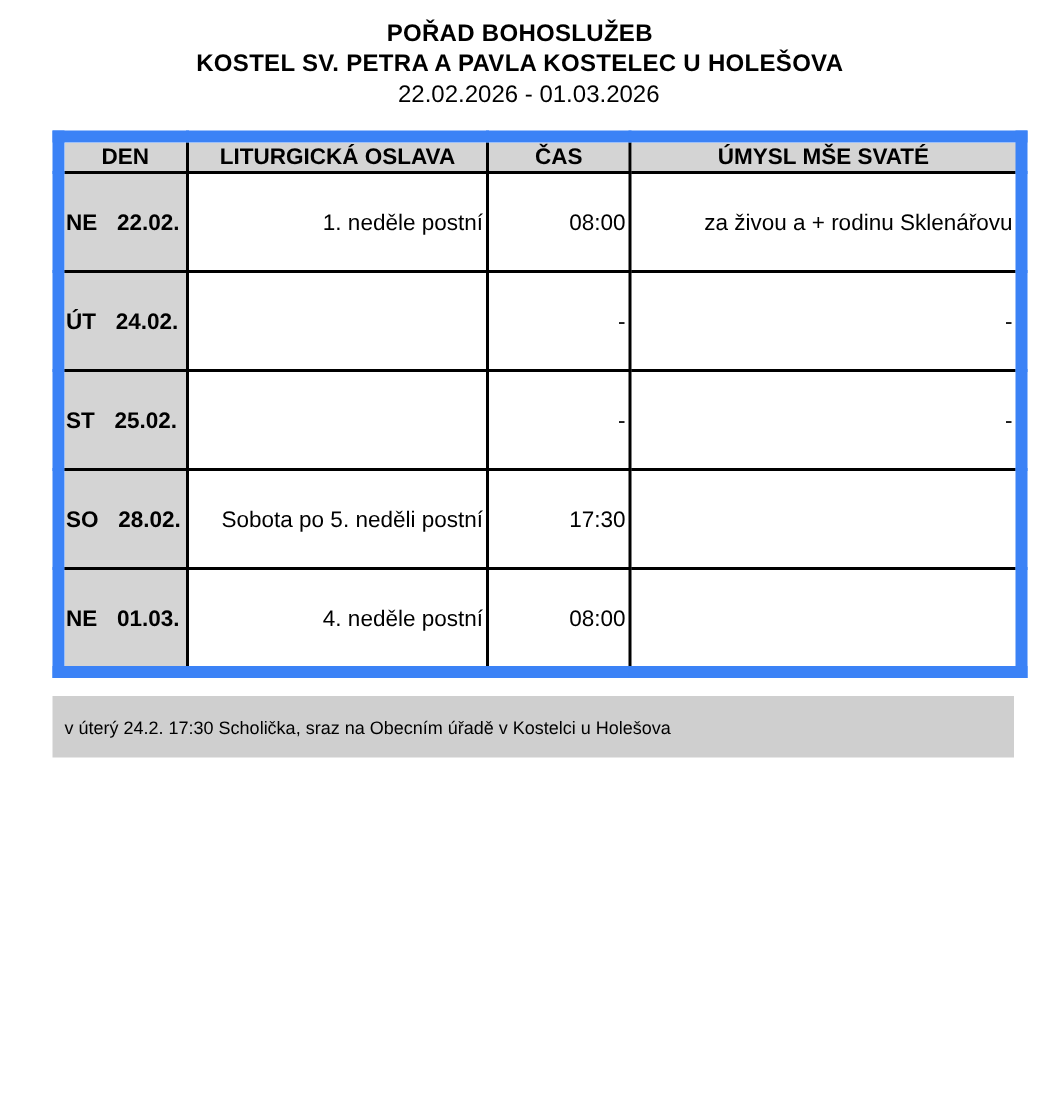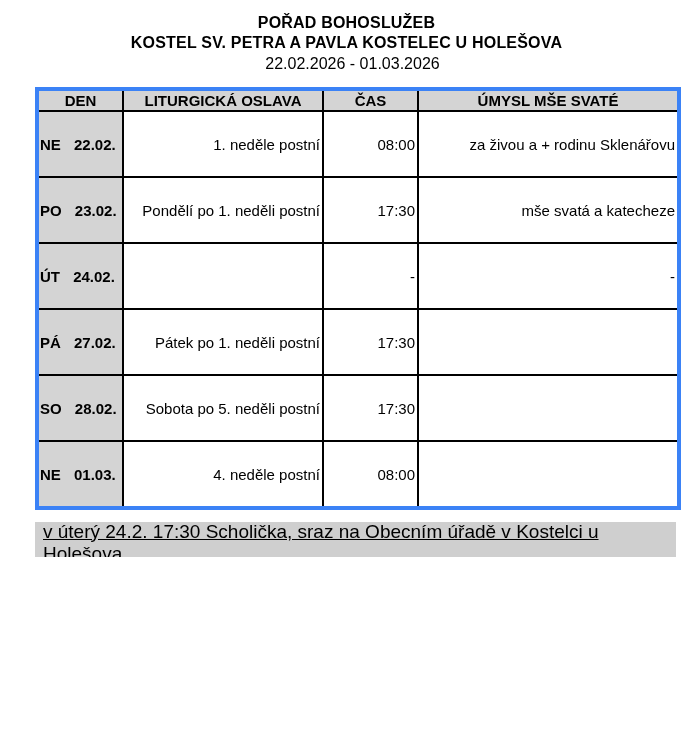--- a/index.html
+++ b/index.html
@@ -32,21 +32,21 @@
     font-size: 16px;
     font-weight: normal;
     line-height: 21px;
     padding-left: 12px;
   }
   table.schedule {
     border-collapse: collapse;
     table-layout: fixed;
     margin: 13px 0 0 35px;
     width: 642px;
-    border: 4px solid #3b82f6;
+    border: 8px solid #3b82f6;
   }
   table.schedule col.c-day      { width: 86px;  }
   table.schedule col.c-liturgy  { width: 200px; }
   table.schedule col.c-time     { width: 95px;  }
   table.schedule col.c-intent   { width: 261px; }
   table.schedule th, table.schedule td {
     border: 2px solid #000000;
     padding: 0 2px;
     overflow: hidden;
   }
@@ -76,22 +76,21 @@
   .day-cell .day-date { display: inline-block; margin-left: 9px; }
   .footer-bar {
     margin: 12px 0 0 35px;
     width: 641px;
     height: 41px;
     background: #cfcfcf;
     display: flex;
     align-items: center;
     box-sizing: border-box;
     padding-left: 8px;
-    font-size: 19px;
-    text-decoration: underline;
+    font-size: 12px;
   }
 </style>
 </head>
 <body>
 
 <div class="page">
 
   <div class="doc-header">
     <div class="doc-title">POŘAD BOHOSLUŽEB</div>
     <div class="doc-subtitle">KOSTEL SV. PETRA A PAVLA KOSTELEC U HOLEŠOVA</div>
@@ -118,44 +117,35 @@
         <td class="day-cell">
           <span class="day-abbr">NE</span>
           <span class="day-date">22.02.</span>
         </td>
         <td>1. neděle postní</td>
         <td>08:00</td>
         <td>za živou a + rodinu Sklenářovu</td>
       </tr>
       <tr>
         <td class="day-cell">
-          <span class="day-abbr">PO</span>
-          <span class="day-date">23.02.</span>
-        </td>
-        <td>Pondělí po 1. neděli postní</td>
-        <td>17:30</td>
-        <td>mše svatá a katecheze</td>
-      </tr>
-      <tr>
-        <td class="day-cell">
           <span class="day-abbr">ÚT</span>
           <span class="day-date">24.02.</span>
         </td>
         <td></td>
         <td>-</td>
         <td>-</td>
       </tr>
       <tr>
         <td class="day-cell">
-          <span class="day-abbr">PÁ</span>
-          <span class="day-date">27.02.</span>
+          <span class="day-abbr">ST</span>
+          <span class="day-date">25.02.</span>
         </td>
-        <td>Pátek po 1. neděli postní</td>
-        <td>17:30</td>
         <td></td>
+        <td>-</td>
+        <td>-</td>
       </tr>
       <tr>
         <td class="day-cell">
           <span class="day-abbr">SO</span>
           <span class="day-date">28.02.</span>
         </td>
         <td>Sobota po 5. neděli postní</td>
         <td>17:30</td>
         <td></td>
       </tr>

